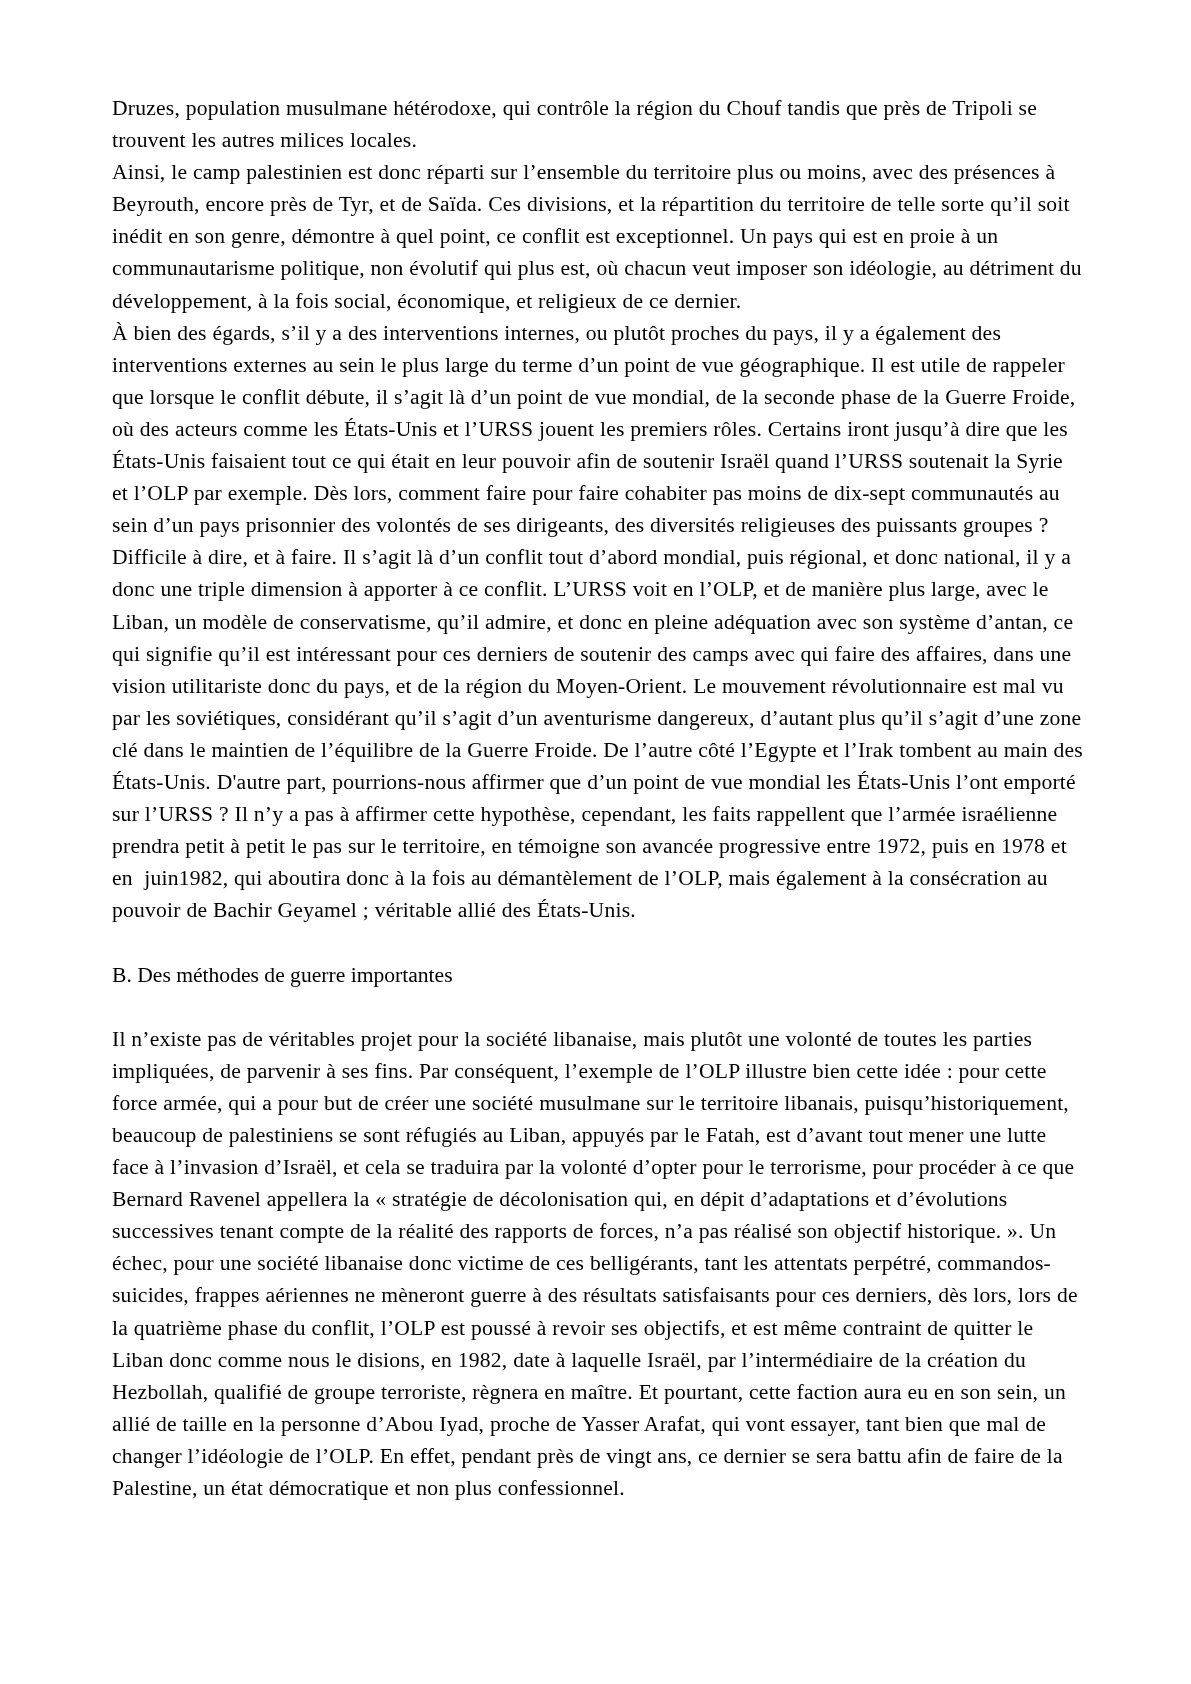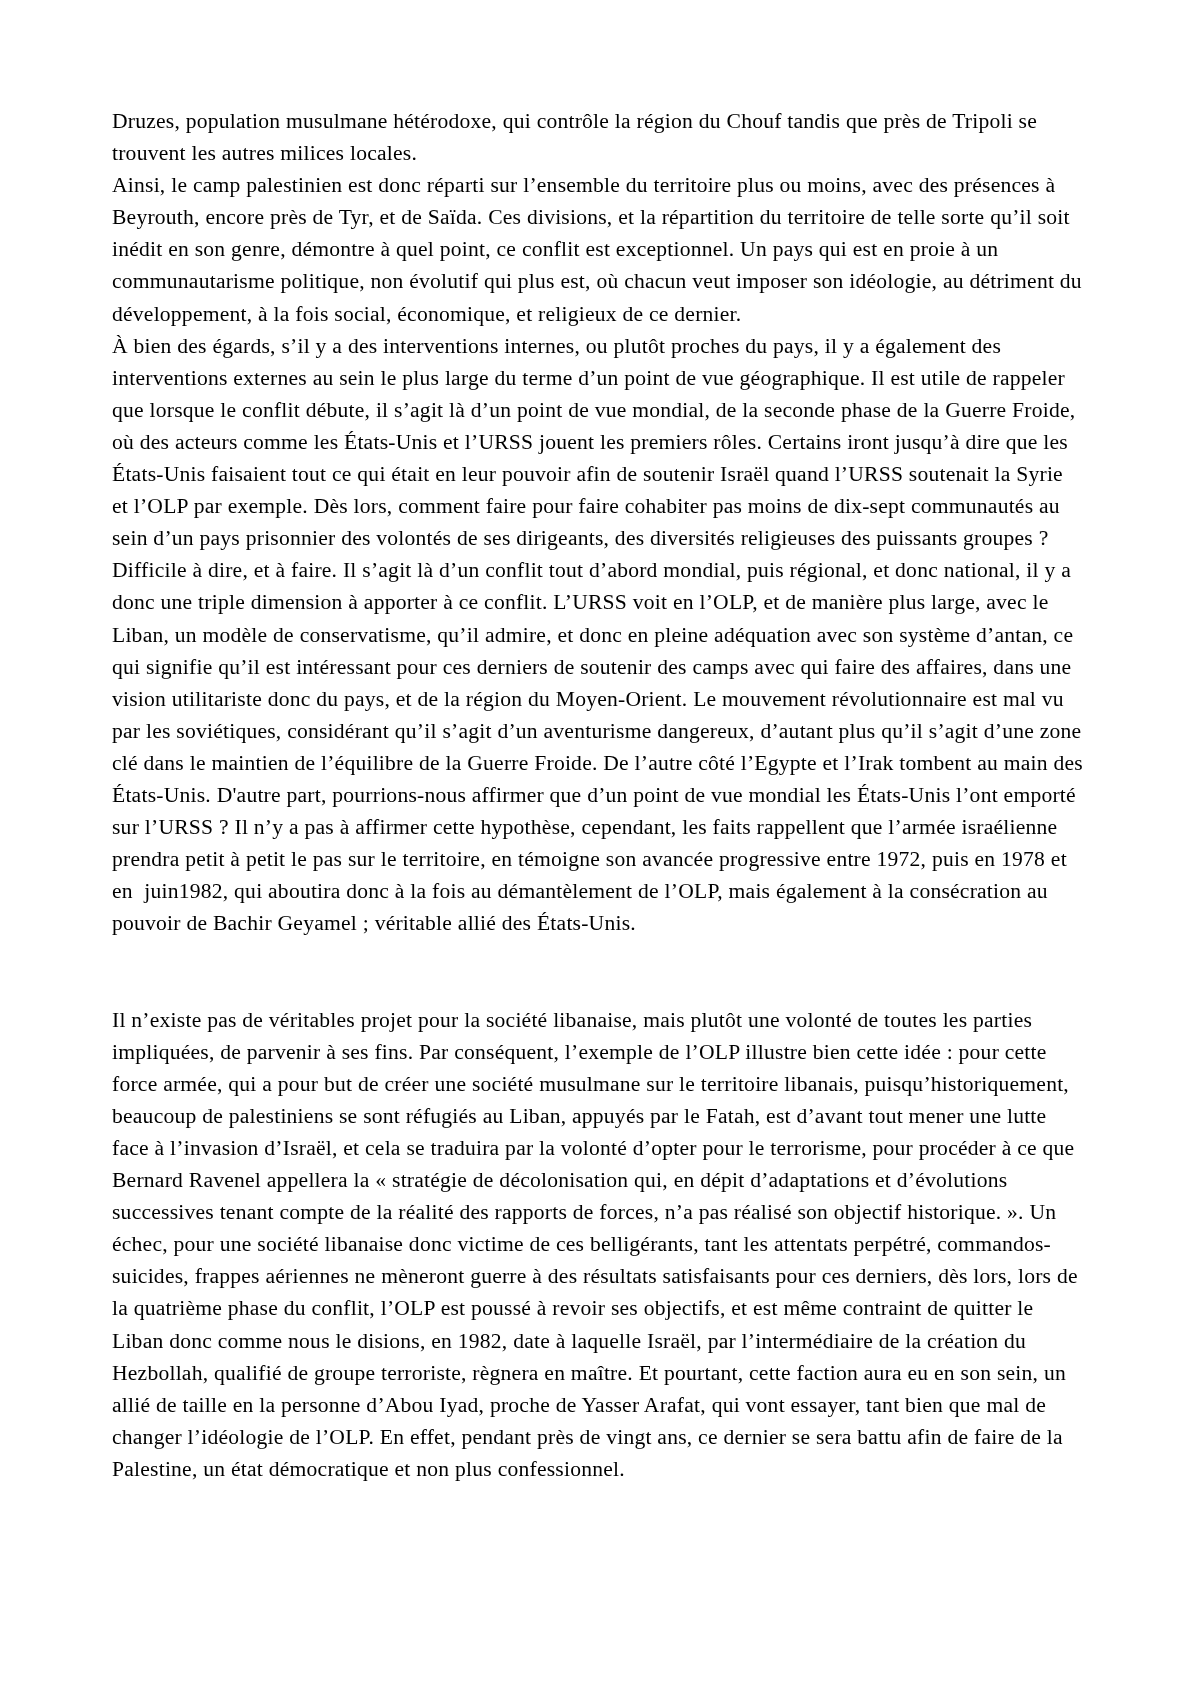--- a/index.html
+++ b/index.html
@@ -16,21 +16,21 @@
     position: relative;
     width: 1191px;
     height: 1684px;
     background: #ffffff;
     overflow: hidden;
     box-sizing: border-box;
   }
   .text-column {
     position: absolute;
     left: 112px;
-    top: 105px;
+    top: 92px;
     width: 972px;
   }
   .para {
     margin: 0;
     padding: 0;
     font-size: 21.6px;
     line-height: 32.1px;
     text-align: left;
     letter-spacing: 0.01em;
     word-spacing: 0.005em;
@@ -60,19 +60,20 @@
   <div class="text-column">
 
     <p class="para">Druzes, population musulmane hétérodoxe, qui contrôle la région du Chouf tandis que près de Tripoli se trouvent les autres milices locales.</p>
 
     <p class="para">Ainsi, le camp palestinien est donc réparti sur l’ensemble du territoire plus ou moins, avec des présences à Beyrouth, encore près de Tyr, et de Saïda. Ces divisions, et la répartition du territoire de telle sorte qu’il soit inédit en son genre, démontre à quel point, ce conflit est exceptionnel. Un pays qui est en proie à un communautarisme politique, non évolutif qui plus est, où chacun veut imposer son idéologie, au détriment du développement, à la fois social, économique, et religieux de ce dernier.</p>
 
     <p class="para">À bien des égards, s’il y a des interventions internes, ou plutôt proches du pays, il y a également des interventions externes au sein le plus large du terme d’un point de vue géographique. Il est utile de rappeler que lorsque le conflit débute, il s’agit là d’un point de vue mondial, de la seconde phase de la Guerre Froide, où des acteurs comme les États-Unis et l’URSS jouent les premiers rôles. Certains iront jusqu’à dire que les États-Unis faisaient tout ce qui était en leur pouvoir afin de soutenir Israël quand l’URSS soutenait la Syrie et l’OLP par exemple. Dès lors, comment faire pour faire cohabiter pas moins de dix-sept communautés au sein d’un pays prisonnier des volontés de ses dirigeants, des diversités religieuses des puissants groupes ? Difficile à dire, et à faire. Il s’agit là d’un conflit tout d’abord mondial, puis régional, et donc national, il y a donc une triple dimension à apporter à ce conflit. L’URSS voit en l’OLP, et de manière plus large, avec le Liban, un modèle de conservatisme, qu’il admire, et donc en pleine adéquation avec son système d’antan, ce qui signifie qu’il est intéressant pour ces derniers de soutenir des camps avec qui faire des affaires, dans une vision utilitariste donc du pays, et de la région du Moyen-Orient. Le mouvement révolutionnaire est mal vu par les soviétiques, considérant qu’il s’agit d’un aventurisme dangereux, d’autant plus qu’il s’agit d’une zone clé dans le maintien de l’équilibre de la Guerre Froide. De l’autre côté l’Egypte et l’Irak tombent au main des États-Unis. D'autre part, pourrions-nous affirmer que d’un point de vue mondial les États-Unis l’ont emporté sur l’URSS ? Il n’y a pas à affirmer cette hypothèse, cependant, les faits rappellent que l’armée israélienne prendra petit à petit le pas sur le territoire, en témoigne son avancée progressive entre 1972, puis en 1978 et en  juin1982, qui aboutira donc à la fois au démantèlement de l’OLP, mais également à la consécration au pouvoir de Bachir Geyamel ; véritable allié des États-Unis.</p>
 
     <span class="blank-line"></span>
 
+    <p class="heading">B. Des méthodes de guerre importantes</p>
 
     <span class="blank-line"></span>
 
     <p class="para">Il n’existe pas de véritables projet pour la société libanaise, mais plutôt une volonté de toutes les parties impliquées, de parvenir à ses fins. Par conséquent, l’exemple de l’OLP illustre bien cette idée : pour cette force armée, qui a pour but de créer une société musulmane sur le territoire libanais, puisqu’historiquement, beaucoup de palestiniens se sont réfugiés au Liban, appuyés par le Fatah, est d’avant tout mener une lutte face à l’invasion d’Israël, et cela se traduira par la volonté d’opter pour le terrorisme, pour procéder à ce que Bernard Ravenel appellera la « stratégie de décolonisation qui, en dépit d’adaptations et d’évolutions successives tenant compte de la réalité des rapports de forces, n’a pas réalisé son objectif historique. ». Un échec, pour une société libanaise donc victime de ces belligérants, tant les attentats perpétré, commandos-suicides, frappes aériennes ne mèneront guerre à des résultats satisfaisants pour ces derniers, dès lors, lors de la quatrième phase du conflit, l’OLP est poussé à revoir ses objectifs, et est même contraint de quitter le Liban donc comme nous le disions, en 1982, date à laquelle Israël, par l’intermédiaire de la création du Hezbollah, qualifié de groupe terroriste, règnera en maître. Et pourtant, cette faction aura eu en son sein, un allié de taille en la personne d’Abou Iyad, proche de Yasser Arafat, qui vont essayer, tant bien que mal de changer l’idéologie de l’OLP. En effet, pendant près de vingt ans, ce dernier se sera battu afin de faire de la Palestine, un état démocratique et non plus confessionnel.</p>
 
   </div>
 </div>
 
 </body></html>

